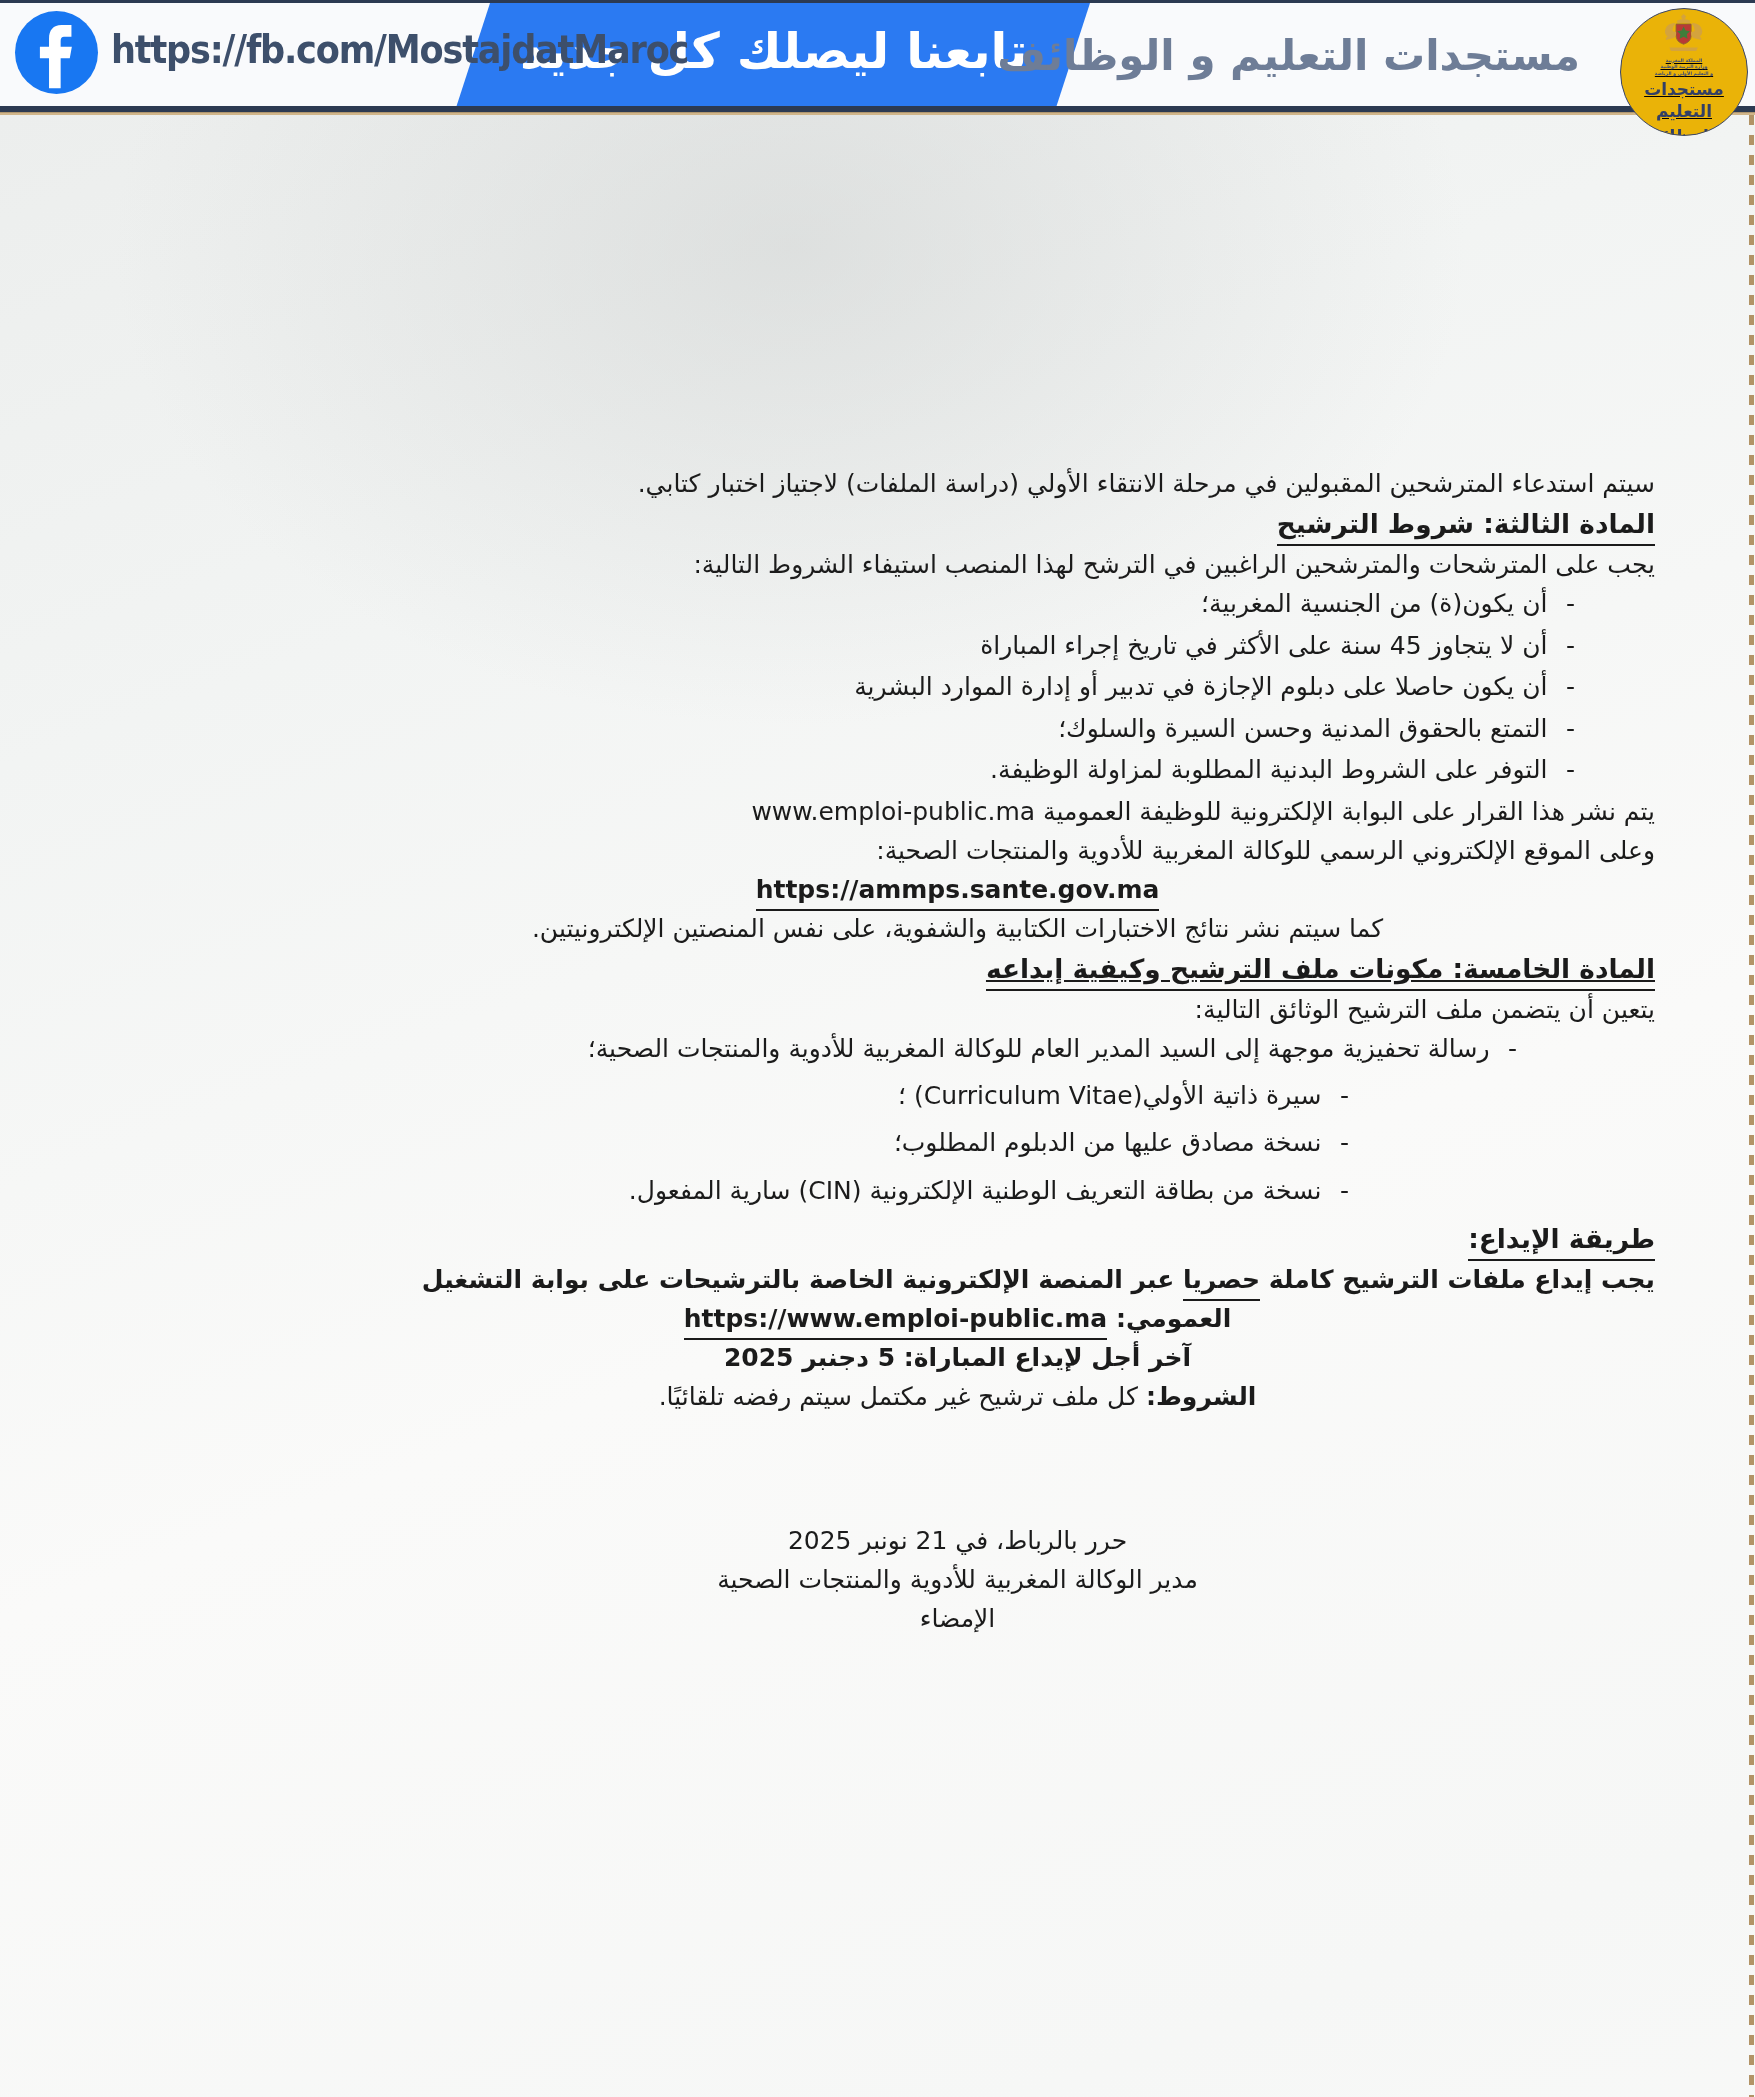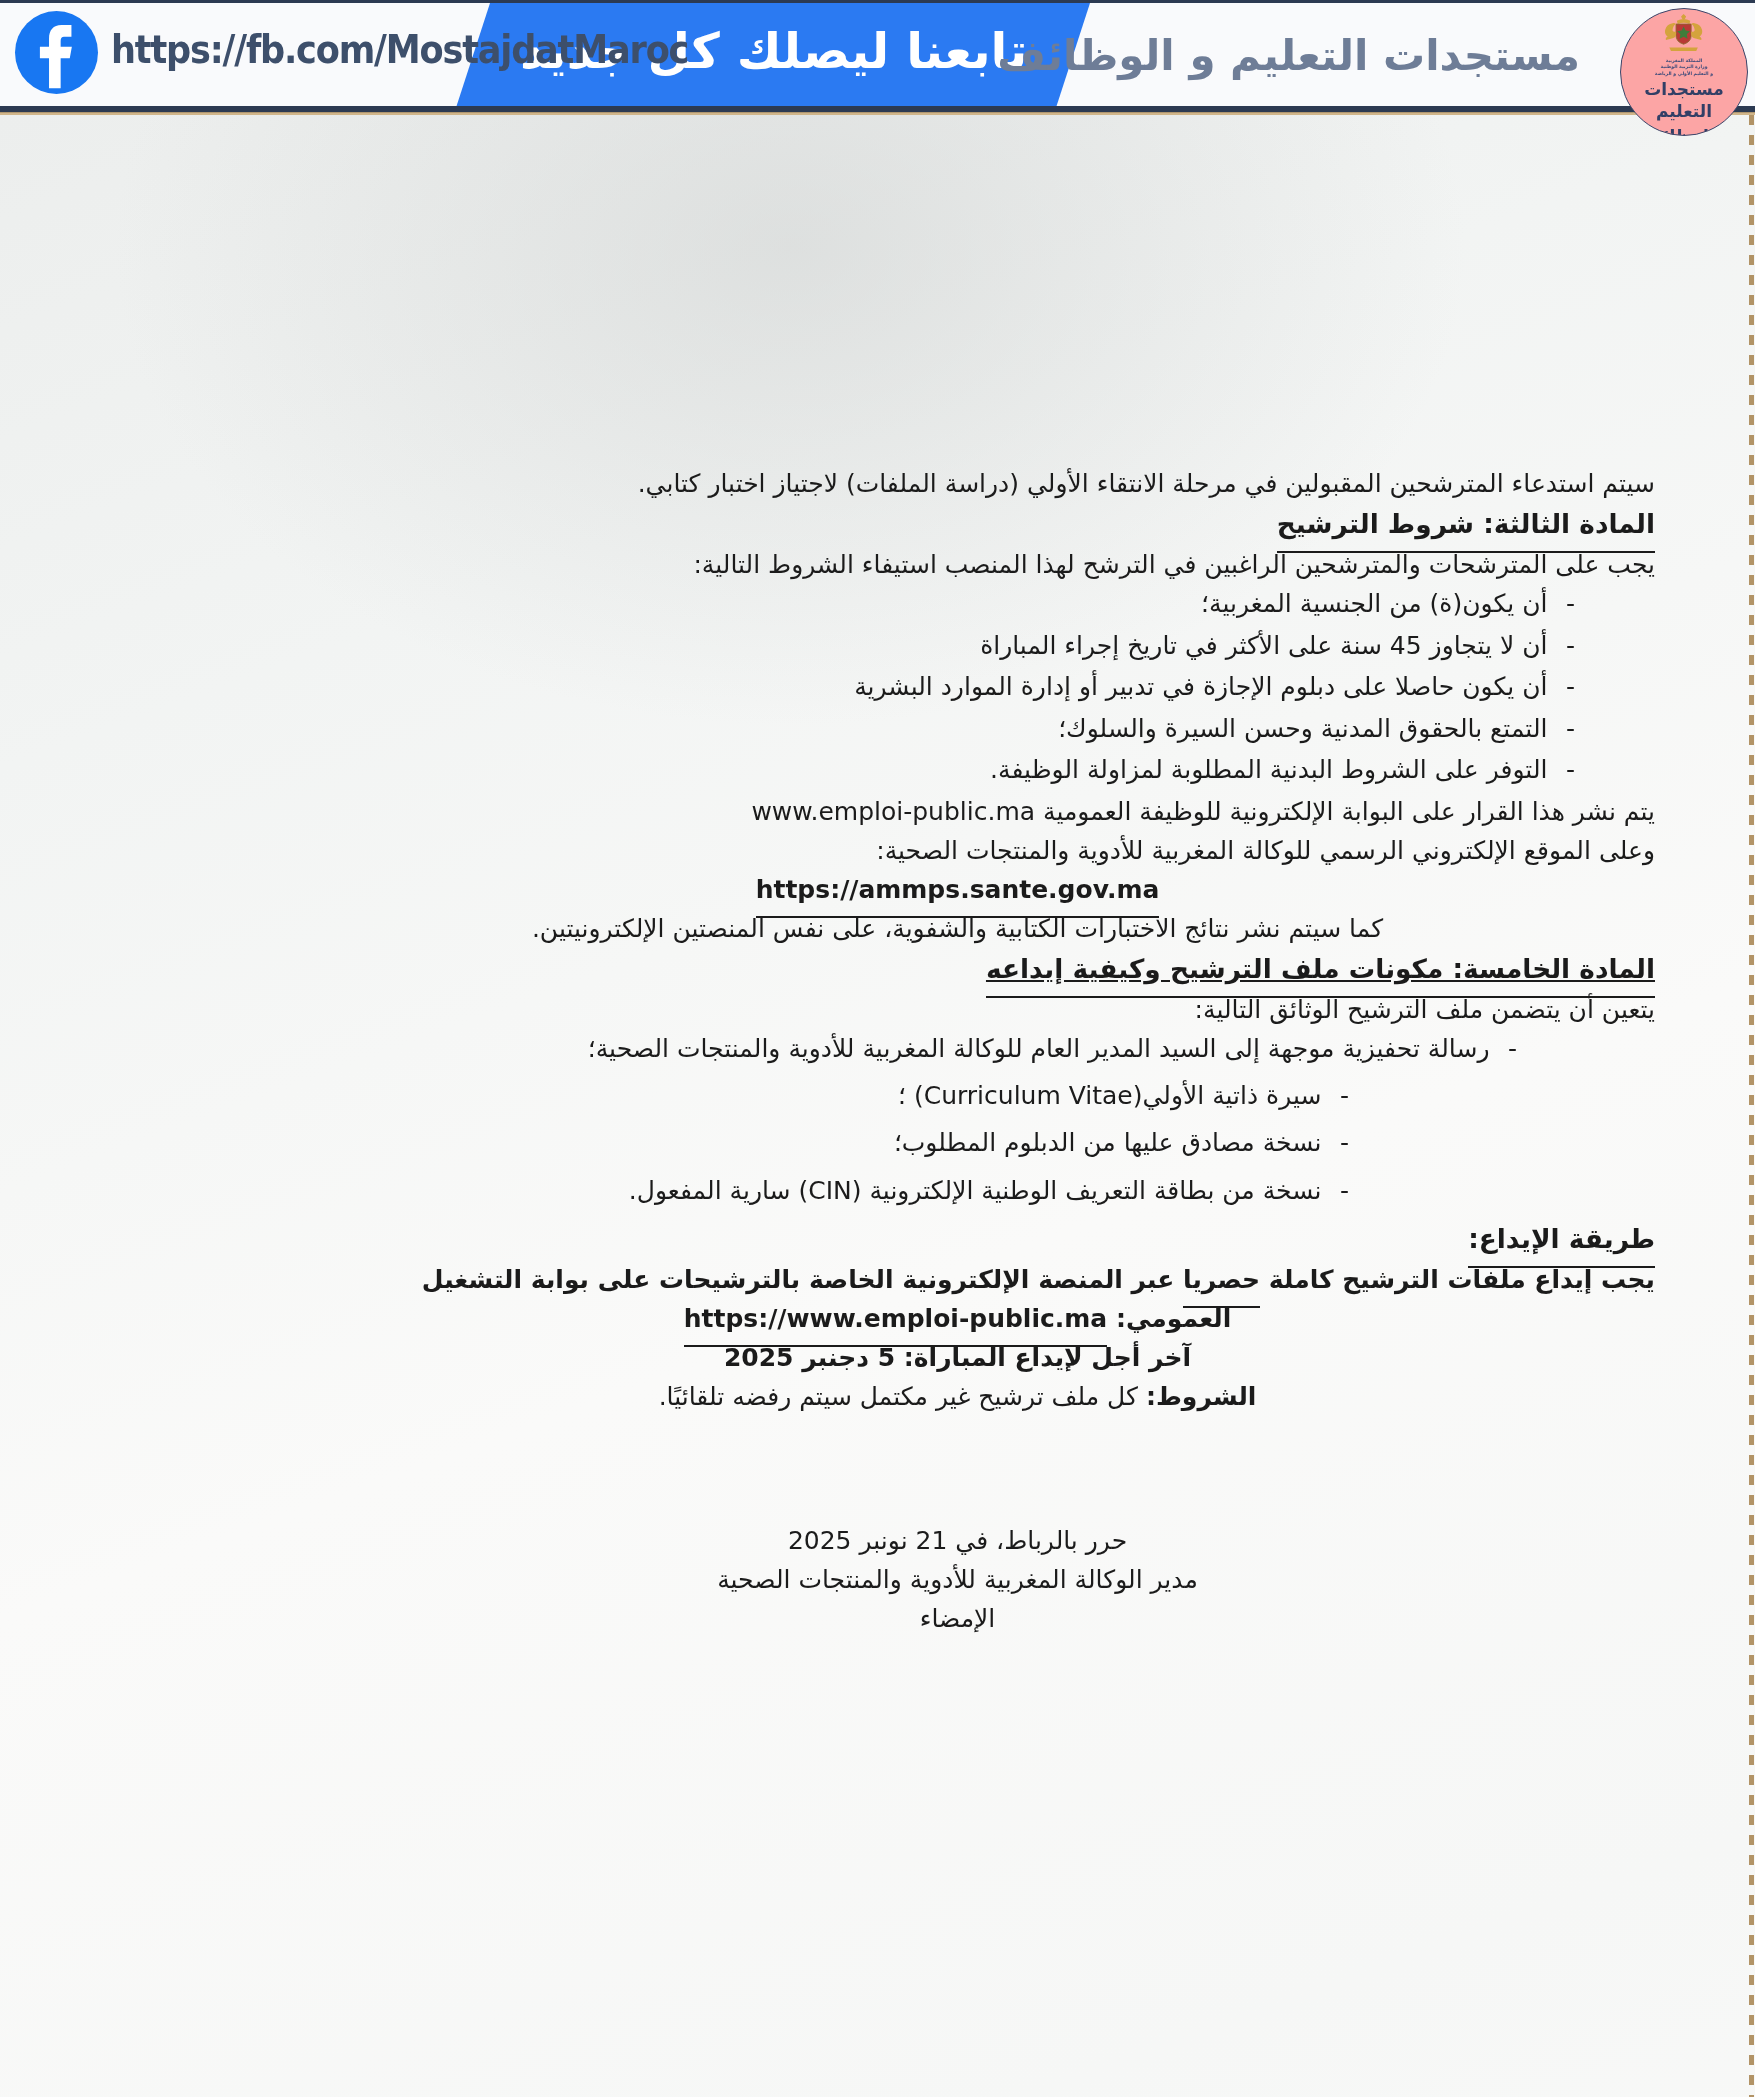--- a/index.html
+++ b/index.html
@@ -17,21 +17,21 @@
   .fb-url {
     position:absolute; left:111px; top:27px; font-size:39px; font-weight:bold; color:#3d4f6b;
     letter-spacing:-1.3px; transform:scaleX(.9); transform-origin:left center; white-space:nowrap; z-index:5;
   }
   .banner { position:absolute; left:491px; top:0; width:600px; height:106px; background:#2b7af2; transform:skewX(-18deg); transform-origin:top left; z-index:4; }
   .banner-inner { width:100%; height:100%; display:flex; align-items:center; justify-content:center; transform:skewX(18deg); }
   .banner-text { color:#ffffff; font-size:49px; font-weight:bold; white-space:nowrap; padding-bottom:3.4px; }
   .header-title { position:absolute; right:176px; top:31px; font-size:42px; font-weight:bold; color:#6e7d97; white-space:nowrap; z-index:4; }
   .logo {
     position:absolute; left:1620px; top:8.4px; width:126px; height:126px; border-radius:50%;
-    background:#fca5a5; border:1.7px solid #39466b; z-index:7; text-align:center; overflow:hidden;
+    background:#eab308; border:1.7px solid #39466b; z-index:7; text-align:center; overflow:hidden;text-decoration:underline;
   }
   .logo-crest { margin-top:4.2px; height:42px; }
   .logo-small { font-size:4.6px; font-weight:bold; color:#3b4a7a; line-height:1.45; direction:rtl; }
   .logo-big { font-size:17px; font-weight:bold; color:#323f66; line-height:1.3; direction:rtl; }
   .logo-big.second { margin-top:3.4px; }
   
   .paper {
     position:absolute; top:115px; left:0; right:0; bottom:0;
     background:
       radial-gradient(55% 26% at 45% 5%, rgba(203,206,205,.5), rgba(203,206,205,0) 70%),
@@ -42,21 +42,21 @@
     background:repeating-linear-gradient(180deg, rgba(166,130,77,.85) 0 10px, rgba(166,130,77,0) 10px 20px);
   }
   
   .doc {
     position:absolute; left:260px; right:101px; top:464px; z-index:2;
     direction:rtl; text-align:right; color:#1b1b1b; font-size:25px; line-height:39px;
   }
   .doc p, .doc h2, .doc ul { margin:0; padding:0; }
   .nowrap { white-space:nowrap; }
   .h { font-size:26.4px; font-weight:bold; line-height:42px; }
-  .u { border-bottom:2.5px solid currentColor; padding-bottom:12px; }
+  .u { border-bottom:2.5px solid currentColor; padding-bottom:5px; }
   .bold { font-weight:bold; }
   .center { text-align:center; }
   ul.blist { list-style:none; }
   ul.blist li { display:flex; gap:18.5px; line-height:39px; }
   ul.ul3 li { margin-bottom:2.5px; padding-right:80px; }
   ul.ul5 li { margin-bottom:8.4px; }
   ul.ul5 li.ind1 { padding-right:138px; }
   ul.ul5 li.ind2 { padding-right:306px; }
   .intro { margin-top:23px; }
   .h3 { margin-top:69px; }

